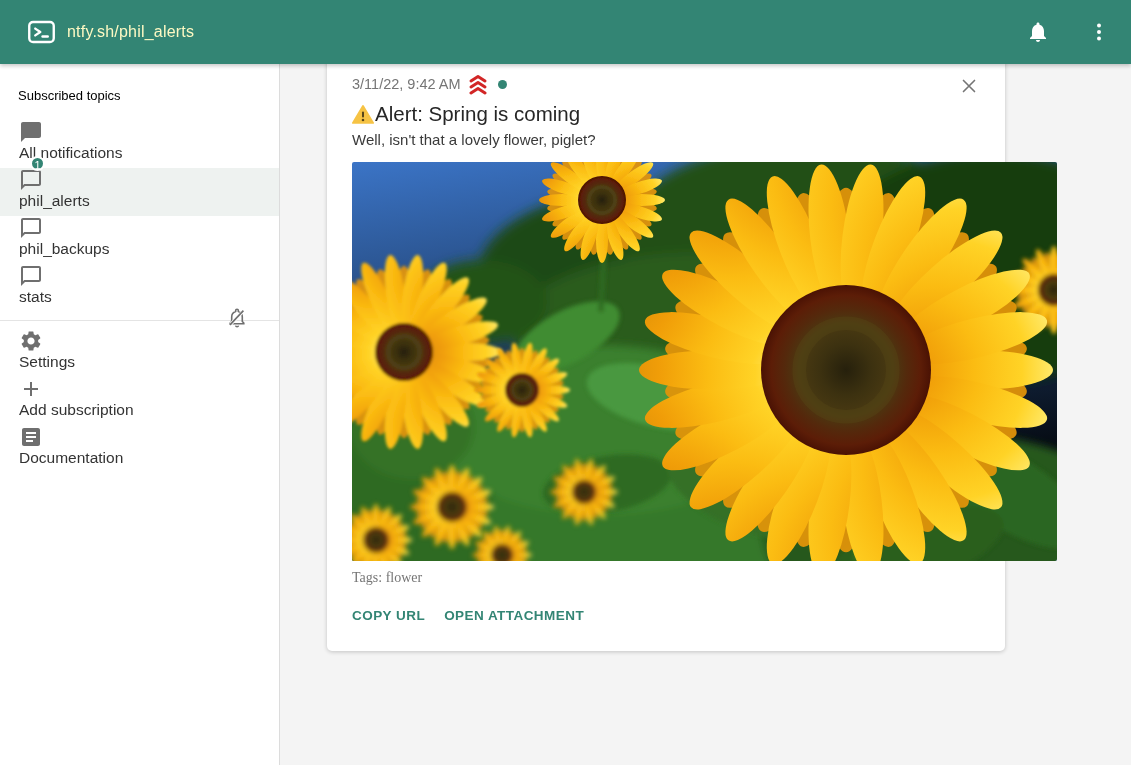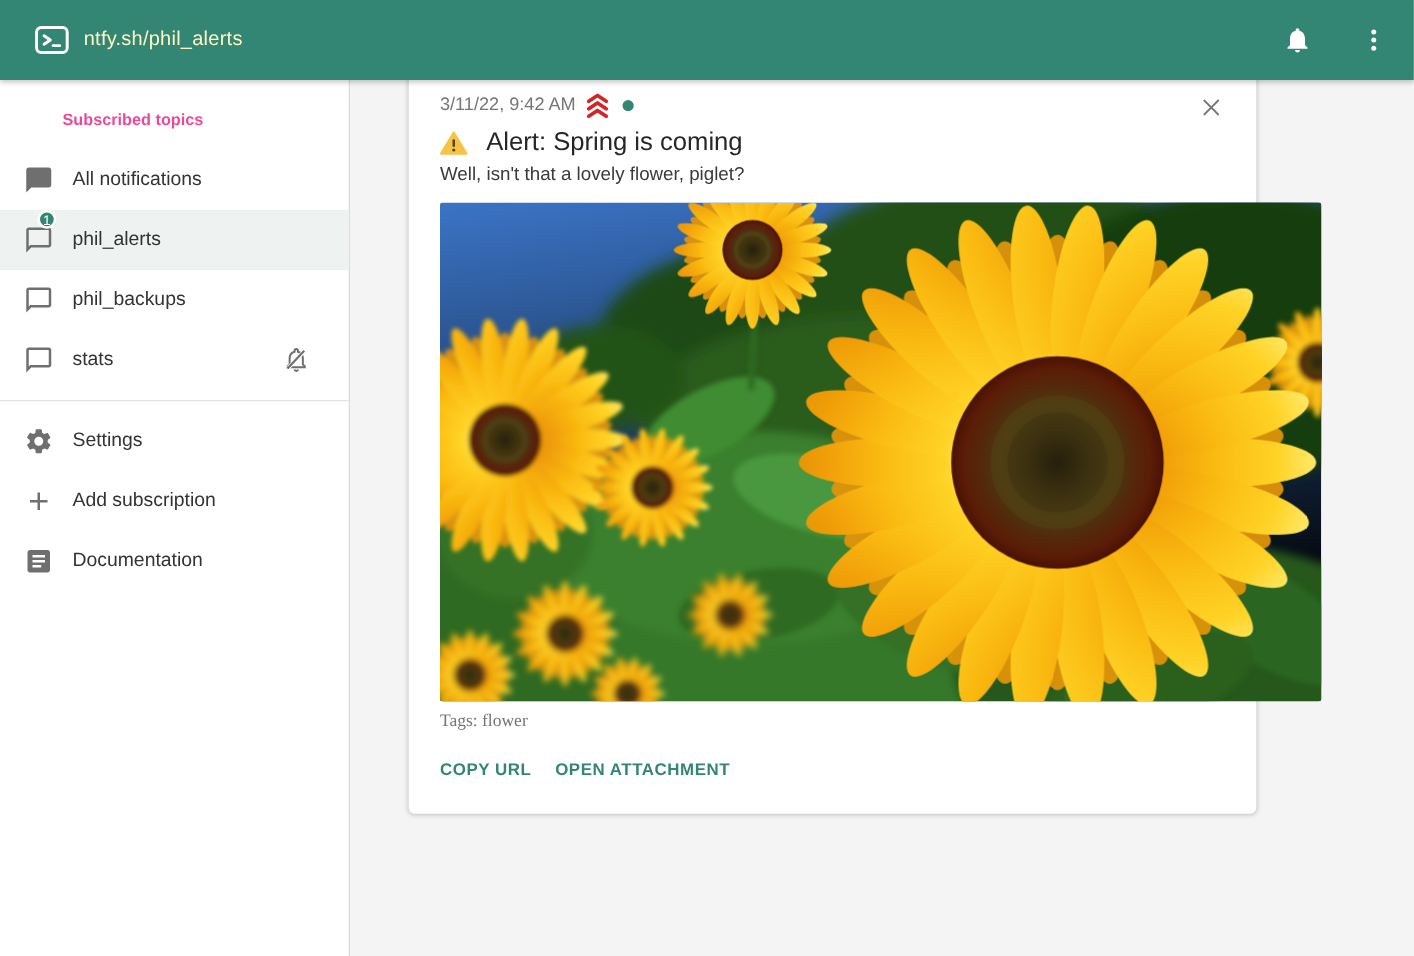--- a/index.html
+++ b/index.html
@@ -12,42 +12,42 @@
     padding:0 14px 0 26px; box-shadow:0 2px 4px rgba(0,0,0,.22); z-index:20; }
   .logo { width:31px; height:30px; margin-right:10px; flex:none; }
   .app-title { color:#fef9c3; font-size:16px; font-weight:500; letter-spacing:.2px; }
   .appbar-actions { margin-left:auto; display:flex; align-items:center; gap:25px; }
   .icon-btn { width:36px; height:36px; border:none; background:transparent;
     display:flex; align-items:center; justify-content:center; cursor:pointer; }
 
   
   .sidebar { position:fixed; top:64px; left:0; width:280px; bottom:0;
     background:#fff; border-right:1px solid #dcdcdc; padding-top:24px; }
-  .section-label { padding-left:18px; font-size:13px; color:#ec4899;
-    font-weight:700; margin-bottom:17px;margin-left:32px; }
-  .srow { height:48px; display:flex; align-items:center;
-    padding:0 16px 0 19px; font-size:15.5px; color:#333; cursor:pointer; }
+  .section-label { padding-left:18px; font-size:13px; color:#000000;
+    font-weight:400; margin-bottom:17px; }
+  .srow { height:48px; display:flex; 
+    padding:0 16px 0 19px; font-size:15.5px; color:#333; cursor:pointer;flex-direction:column; }
   .srow.selected { background:#eef2f0; }
   .srow .ic { width:24px; height:24px; margin-right:15px; position:relative; flex:none; }
   .badge { position:absolute; top:-12px; left:11px; min-width:15px; height:15px;
     padding:0 2px; background:#338574; border:2px solid #fff; border-radius:10px;
     color:#fff; font-size:11px; line-height:15px; text-align:center; font-weight:500; }
   .mute { margin-left:auto; margin-right:14px; width:24px; height:24px; }
   .sdivider { height:1px; background:#e4e4e4; margin:8px 0; }
 
   
   .content { margin-left:280px; padding:49px 0 0 47px; }
   .card { position:relative; width:678px; background:#fff; border-radius:5px;
     box-shadow:0 1px 4px rgba(0,0,0,.2); padding:24px 24px 22px 25px; }
   .close-btn { position:absolute; top:26px; right:25px; width:22px; height:22px;
     border:none; background:transparent; cursor:pointer; padding:0; }
   .ts-row { display:flex; align-items:center; gap:5px;
     color:#757575; font-size:14.5px; }
   .dot { width:9px; height:9px; border-radius:50%; background:#338574; margin-left:3px; }
-  .title-row { margin-top:7px; display:flex; align-items:center; gap:15px;
+  .title-row { margin-top:7px; display:flex; align-items:center; gap:1px;
     font-size:20.5px; color:#262626; }
   .note-body { margin-top:5px; font-size:15px; color:#3a3a3a; }
   .attach { margin-top:14px; width:705px; height:399px; display:block;
     border-radius:2px; cursor:pointer; }
   .tags { margin-top:9px; font-size:14px; color:#757575;font-family:Liberation Serif, serif; }
   .actions { margin-top:16px; display:flex; gap:19px; }
   .text-btn { border:none; background:transparent; color:#338574;
     font-family:"Liberation Sans", sans-serif; font-size:13.5px; font-weight:700;
     letter-spacing:.45px; cursor:pointer; padding:6px 0; }
 </style>

